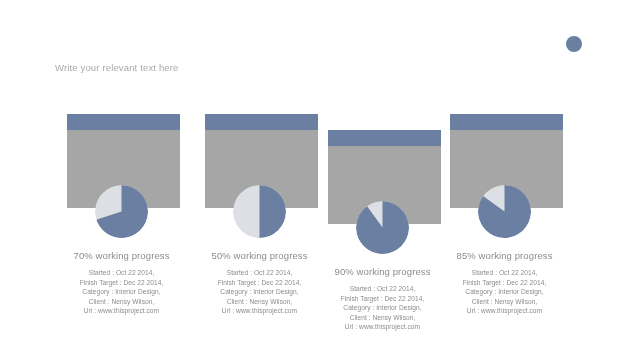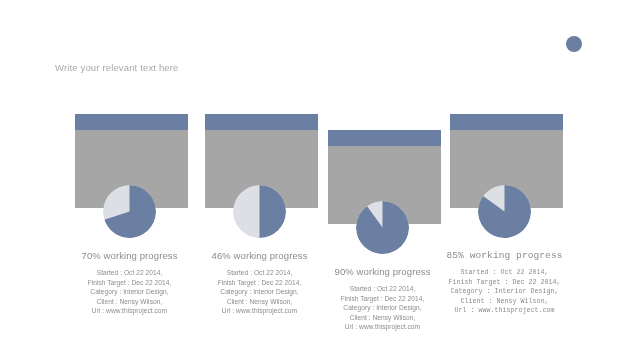--- a/index.html
+++ b/index.html
@@ -55,24 +55,24 @@
     width: 640px;
     height: 360px;
   }
 
   .column {
     position: absolute;
     top: 0;
     width: 123px;
     height: 360px;
   }
-  .column.c0 { left: 68px; }
+  .column.c0 { left: 60px; }
   .column.c1 { left: 198px; }
   .column.c2 { left: 321px; margin-top: 16px; }
-  .column.c3 { left: 443px; font-family: Liberation Mono, monospace; }
+  .column.c3 { left: 443px; }
 
   
   .panel {
     position: absolute;
     left: 7px;
     top: 114px;
     width: 113px;
     height: 94px;
     background: #a6a6a6;
   }
@@ -159,21 +159,21 @@
     <div class="column c1">
       <div class="panel">
         <div class="panel-bar"></div>
       </div>
       <div class="pie-wrap">
         <svg class="pie" viewBox="0 0 100 100">
           <circle cx="50" cy="50" r="50" fill="#dcdfe3"></circle>
           <path fill="#6b7fa3" d="M 50 50 L 50 0 A 50 50 0 0 1 50.000 100.000 Z"></path>
         </svg>
       </div>
-      <div class="progress-label">46% working progress</div>
+      <div class="progress-label">50% working progress</div>
       <div class="details">
         <div>Started : Oct 22 2014,</div>
         <div>Finish Target : Dec 22 2014,</div>
         <div>Category : Interior Design,</div>
         <div>Client : Nensy Wilson,</div>
         <div>Url : www.thisproject.com</div>
       </div>
     </div>
 
     <div class="column c2">

